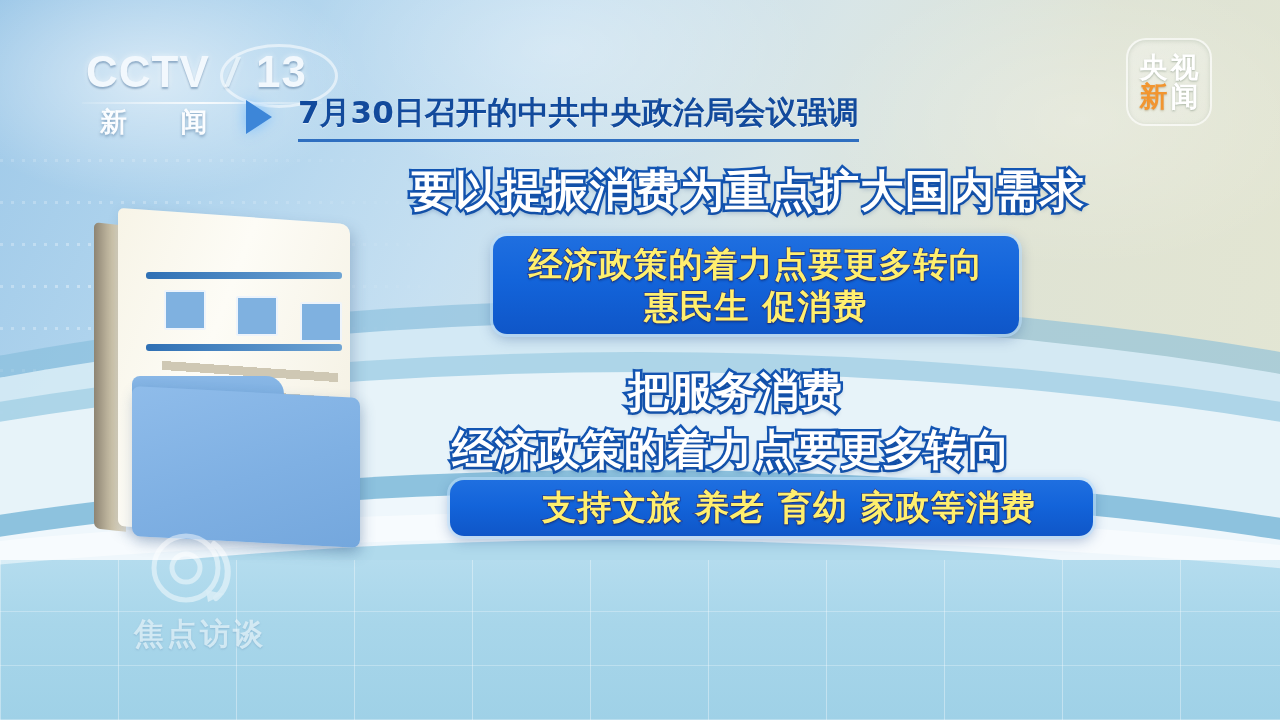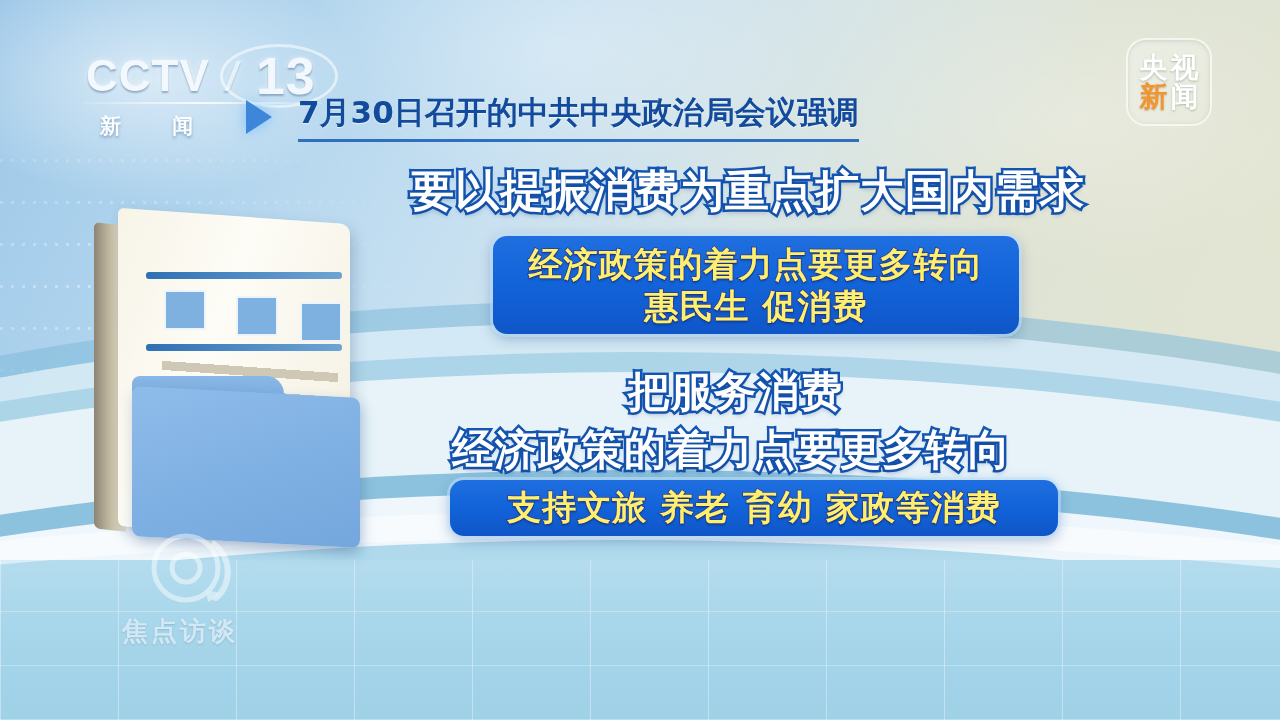--- a/index.html
+++ b/index.html
@@ -77,31 +77,31 @@
   
   .cctv-logo{position:absolute;left:86px;top:50px;width:250px;height:90px;}
   .cctv-row{
     font-family:"Liberation Sans",sans-serif;
     font-weight:bold;font-size:44px;letter-spacing:1px;
     color:#f2f8fd;
     text-shadow:0 2px 2px rgba(80,120,160,.55), 0 0 6px rgba(255,255,255,.5);
     display:flex;align-items:center;gap:17px;line-height:1;
   }
   .cctv-slash{font-size:40px;color:#eaf4fb;opacity:.85;transform:skewX(-12deg);}
-  .cctv-13{font-size:52px;}
+  .cctv-13{font-size:44px;}
   .cctv-oval{
     position:absolute;left:134px;top:-6px;width:112px;height:58px;
     border:3px solid rgba(255,255,255,.55);border-radius:50%;
   }
   .cctv-underline{
     position:absolute;left:-4px;top:52px;width:240px;height:2px;
     background:linear-gradient(90deg,rgba(255,255,255,.1),rgba(255,255,255,.85),rgba(255,255,255,.1));
   }
   .cctv-sub{
-    margin-top:10px;font-size:21px;font-weight:bold;color:#fbfdff;
+    margin-top:10px;font-size:27px;font-weight:bold;color:#fbfdff;
     letter-spacing:22px;text-indent:14px;
     text-shadow:0 2px 3px rgba(70,110,150,.5);
     font-family:"DejaVu Sans","Liberation Sans",sans-serif;
   }
 
   
   .news-logo{
     position:absolute;left:1126px;top:38px;width:82px;height:84px;
     border-radius:20px;
     background:linear-gradient(160deg,rgba(255,255,255,.30),rgba(255,255,255,.12));
@@ -154,21 +154,21 @@
   }
   .box-line{
     font-family:"DejaVu Sans","Liberation Sans",sans-serif;
     font-weight:bold;color:#ffef6e;white-space:nowrap;
     -webkit-text-stroke:1.5px #2b3a8c;
     paint-order:stroke fill;
     text-shadow:0 2px 2px rgba(10,40,110,.45);
   }
   .box1{left:493px;top:236px;width:526px;height:98px;gap:2px;}
   .box1 .box-line{font-size:34px;letter-spacing:1px;line-height:1.18;text-align:center;}
-  .box2{left:450px;top:480px;width:608px;height:56px;}
+  .box2{left:450px;top:480px;width:608px;height:56px;padding-left:35px;}
   .box2 .box-line{font-size:34px;letter-spacing:1px;}
 
   
   .illus{position:absolute;left:88px;top:216px;width:300px;height:340px;}
   .doc-spine{
     position:absolute;left:6px;top:8px;width:32px;height:306px;border-radius:5px 0 0 6px;
     background:linear-gradient(90deg,#8d8473 0%,#c9c0a7 55%,#e9e3d2 100%);
     transform:skewY(6deg);
   }
   .doc-body{
@@ -200,23 +200,23 @@
     position:absolute;left:44px;top:176px;width:228px;height:150px;border-radius:8px;
     background:linear-gradient(160deg,#8fbcea 0%,#7fb0e3 55%,#74a7dd 100%);
     box-shadow:2px 6px 14px rgba(50,90,140,.3);
     transform:skewY(3deg);
   }
 
   
   .wm{position:absolute;left:110px;top:528px;width:180px;height:132px;opacity:.55;}
   .wm-mark{position:absolute;left:18px;top:0px;width:120px;height:84px;}
   .wm-text{
-    position:absolute;left:12px;top:86px;width:180px;
-    font-family:"DejaVu Sans","Liberation Sans",sans-serif;
-    font-size:26px;font-weight:bold;color:rgba(255,255,255,.92);
+    position:absolute;left:0;top:86px;width:180px;text-align:center;
+    font-family:"DejaVu Sans","Liberation Sans",sans-serif;
+    font-size:30px;font-weight:bold;color:rgba(255,255,255,.92);
     letter-spacing:3px;
     text-shadow:0 1px 2px rgba(90,130,170,.6);
   }
 </style>
 </head>
 <body>
 
 <div id="stage">
 
   <div class="bg-base"></div>

